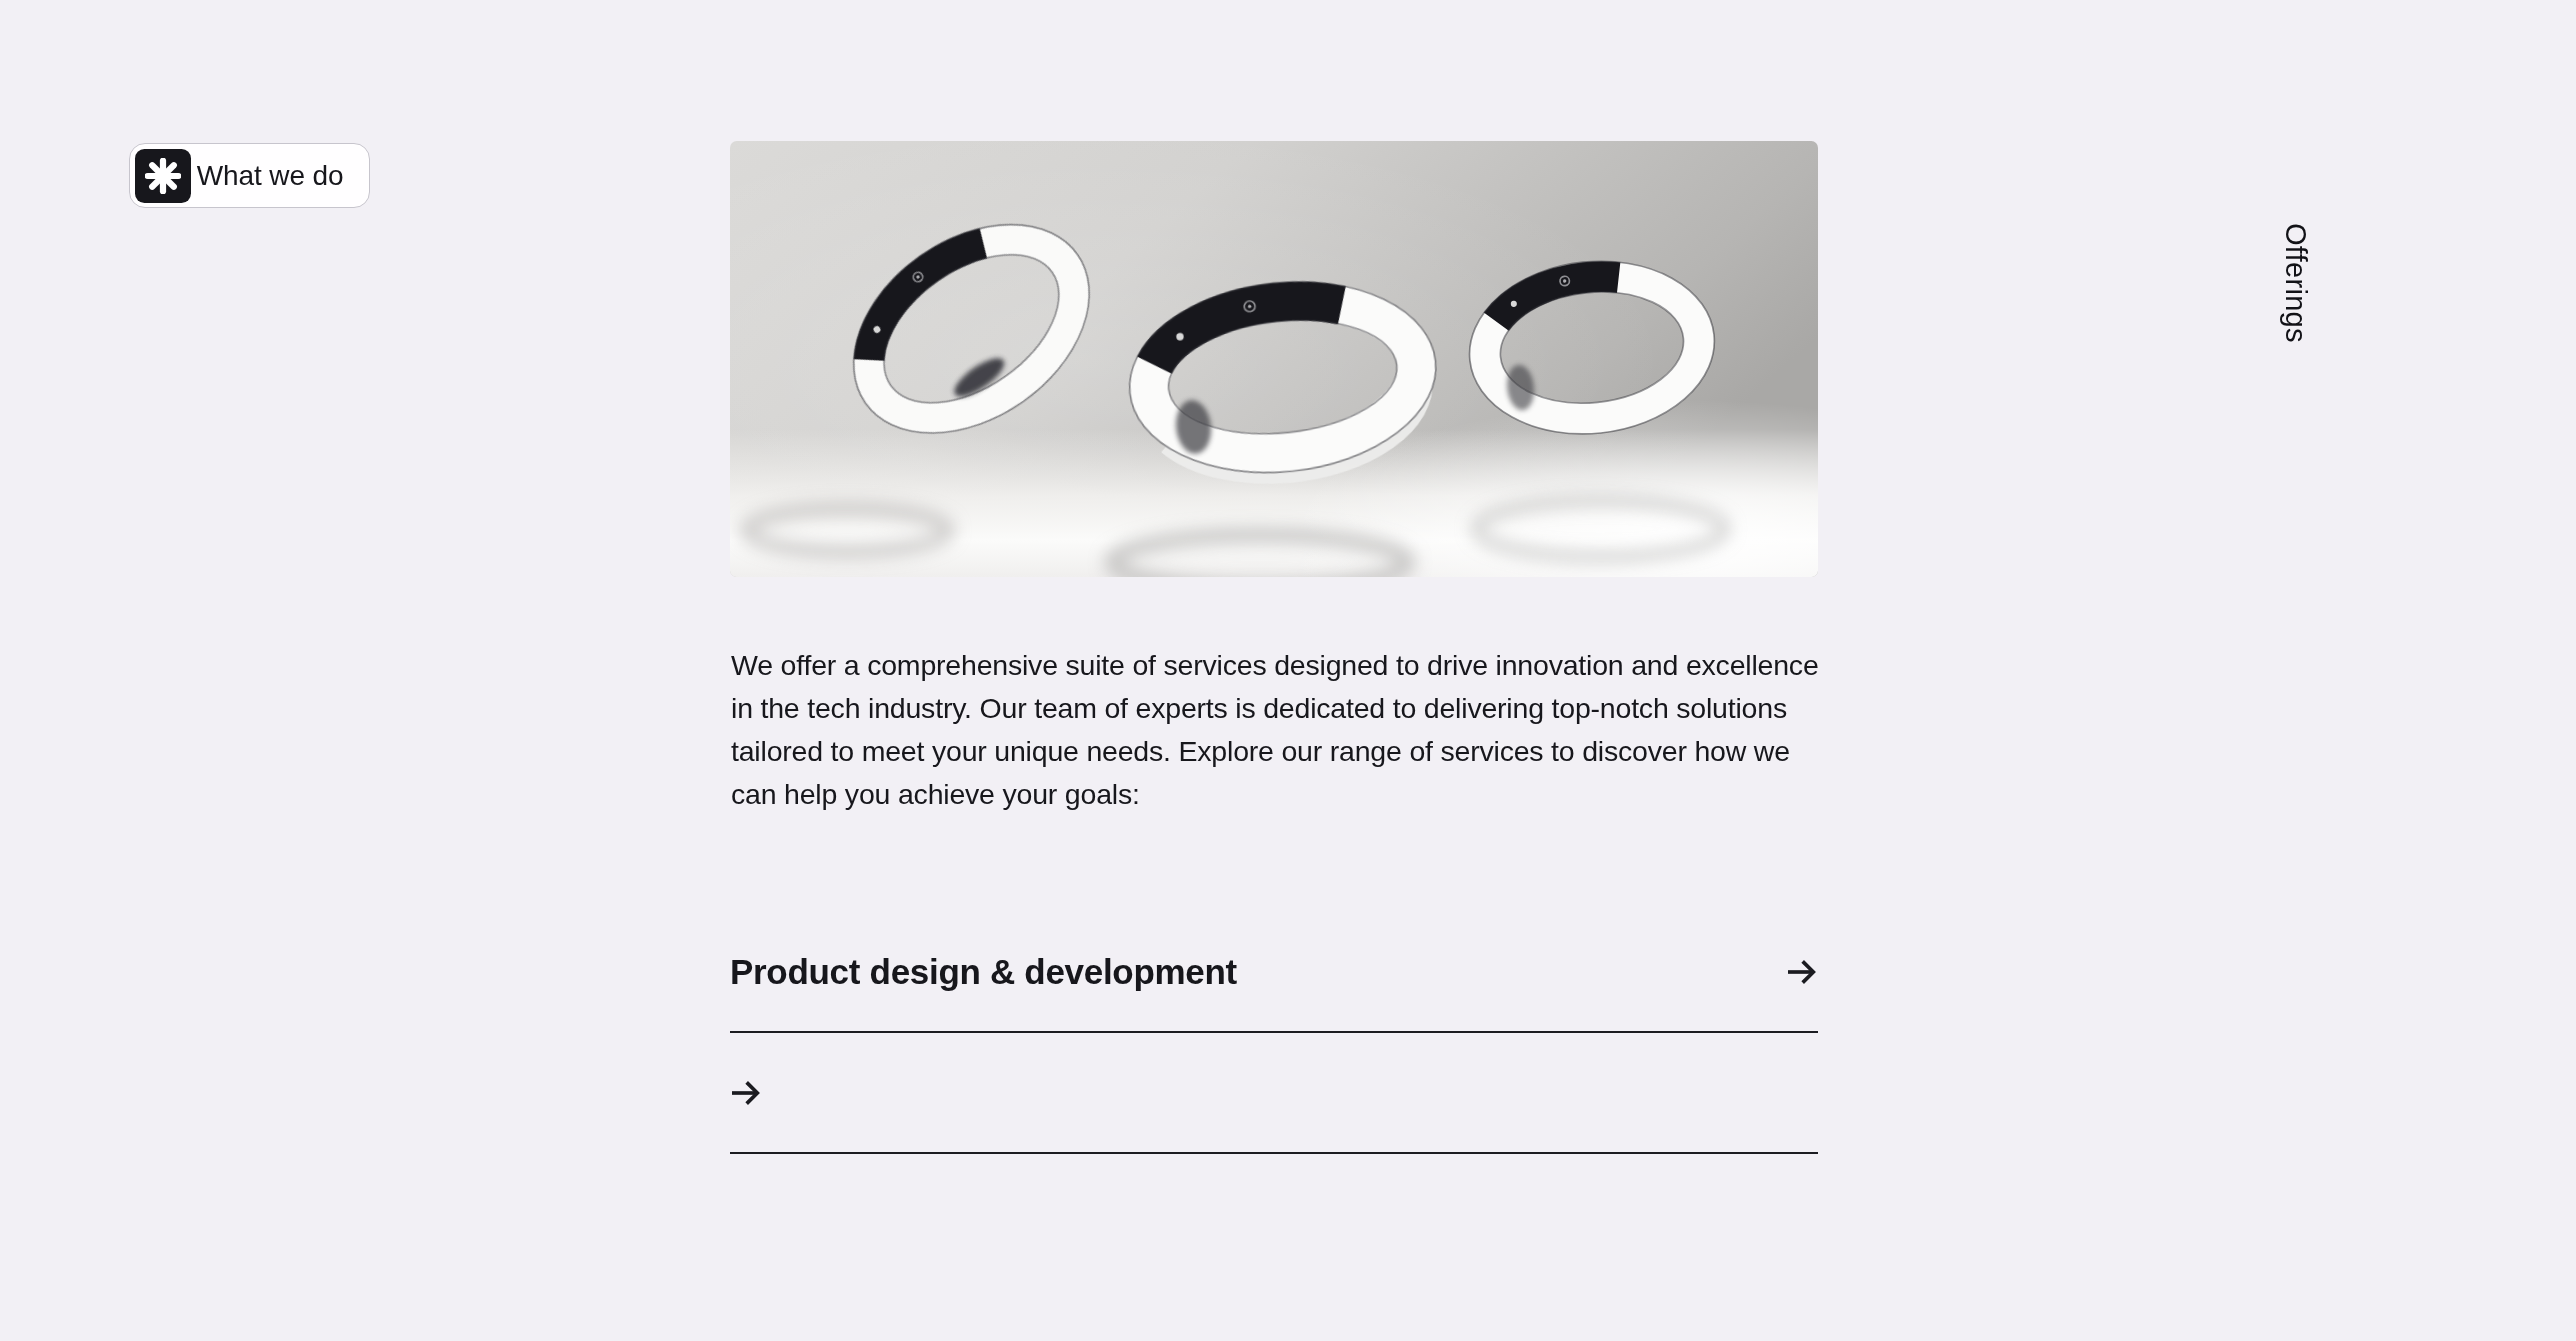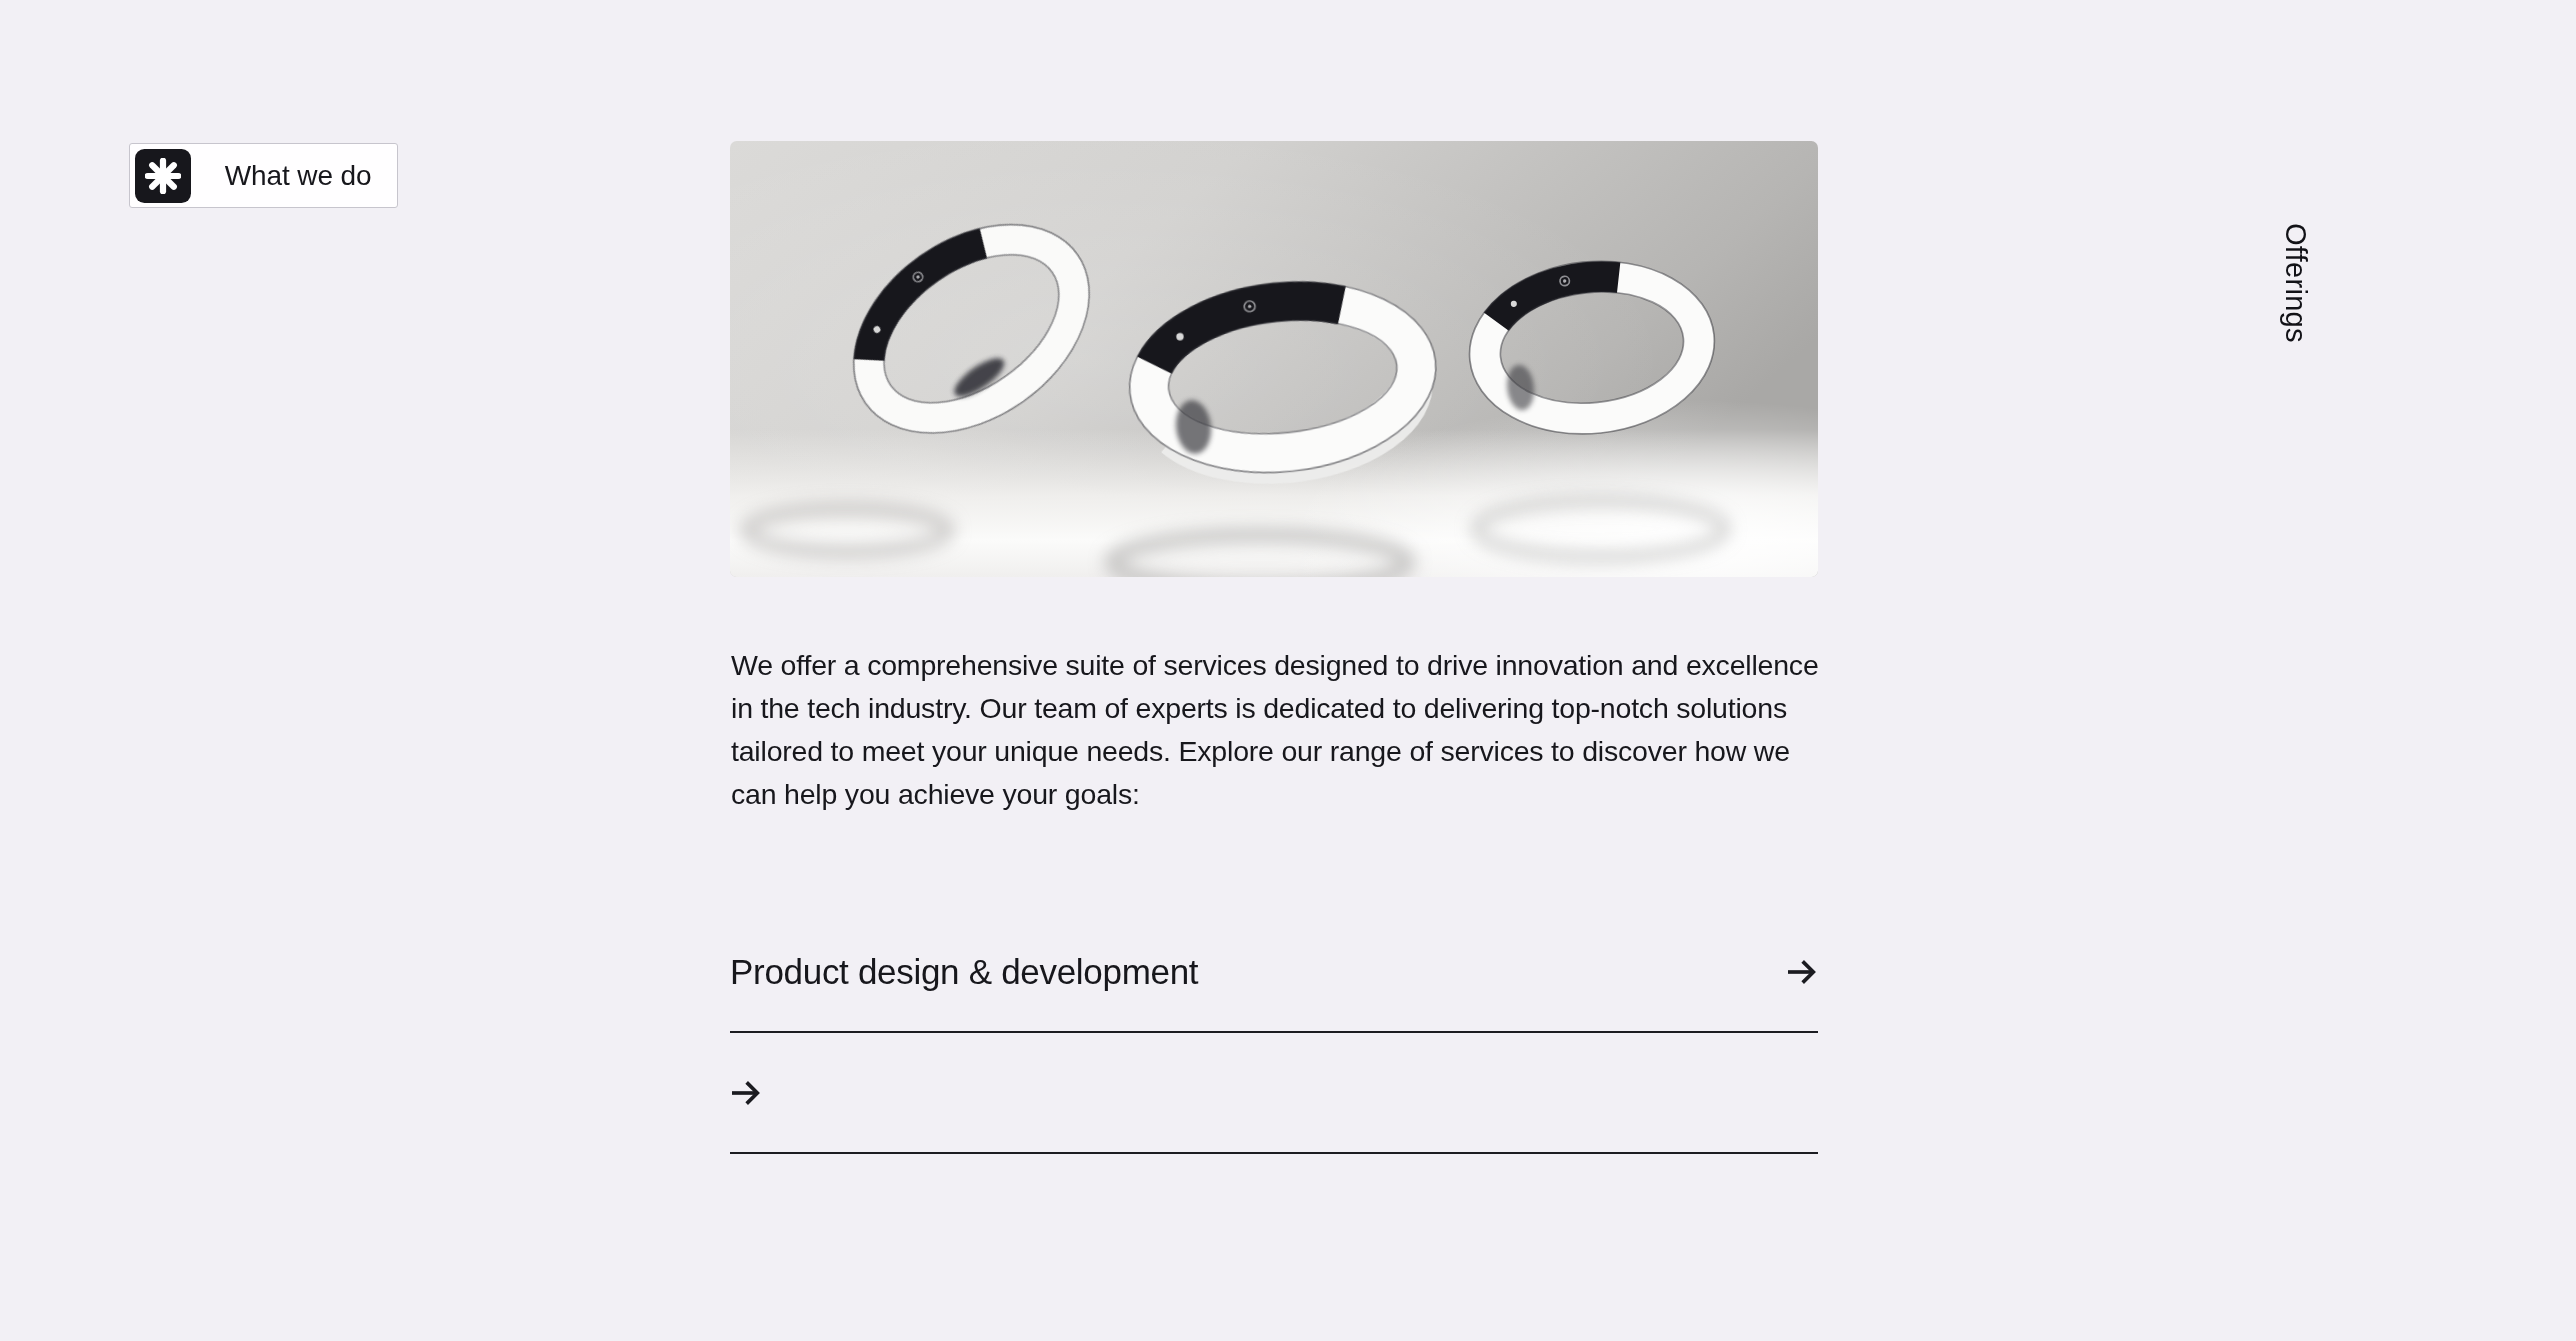--- a/index.html
+++ b/index.html
@@ -10,24 +10,24 @@
     background: #f2f0f5;
     color: #17171c;
     font-family: "Liberation Sans", sans-serif;
     overflow: hidden;
   }
 
   
   .badge {
     position: absolute; left: 129px; top: 143px;
     height: 65px;
-    display: flex; align-items: center; gap: 34px;
+    display: flex; align-items: center; gap: 6px;
     background: #fffeff;
     border: 1.3px solid #c7c5cd;
-    border-radius: 3px;
+    border-radius: 16px;
     padding: 0 25.5px 0 4.7px;
   }
   .badge-icon {
     width: 56px; height: 54px;
     background: #17171c;
     border-radius: 9.4px;
     display: flex; align-items: center; justify-content: center;
     flex: 0 0 auto;
   }
   .badge-label {
@@ -69,21 +69,21 @@
     width: 1088px;
     margin: 0; padding: 0; list-style: none;
   }
   .service-row {
     height: 121px;
     display: flex; align-items: center; justify-content: space-between;
     border-bottom: 2px solid #1c1c21;
     cursor: pointer;
   }
   .service-label {
-    font-size: 35px; font-weight: 400; letter-spacing: -0.3px;
+    font-size: 35px; font-weight: 700; letter-spacing: -0.3px;
     white-space: nowrap;
     text-align: center;
   }
   .arrow-icon { flex: 0 0 auto; display: flex; align-items: center; }
   .arrow-icon svg { display: block; width: 32px; height: 28px; }
 </style>
 </head>
 <body>
 
 <main>

